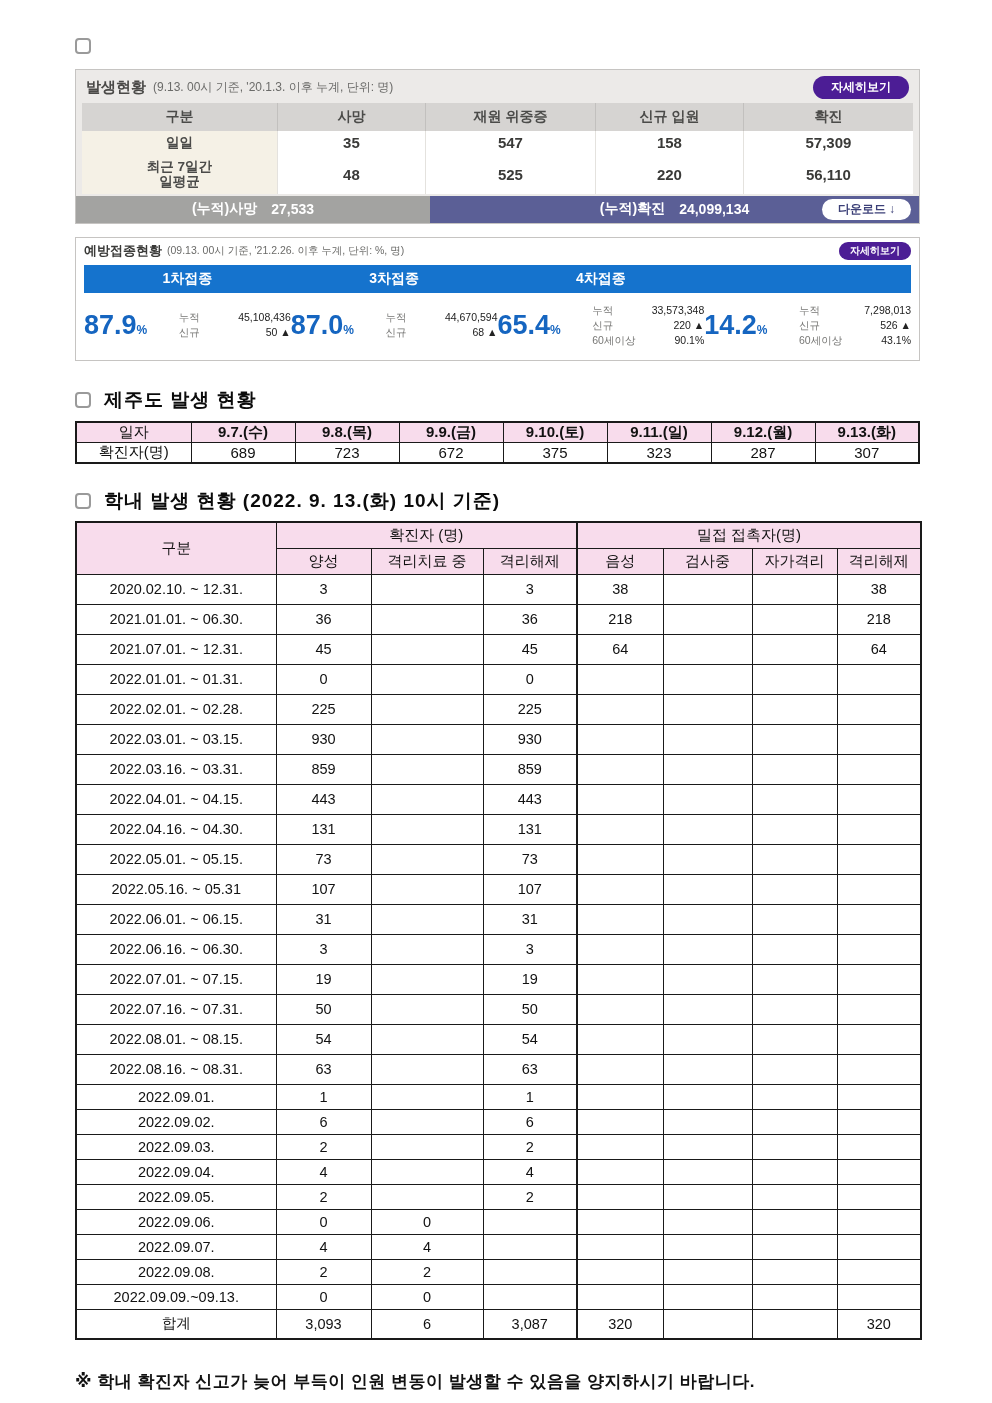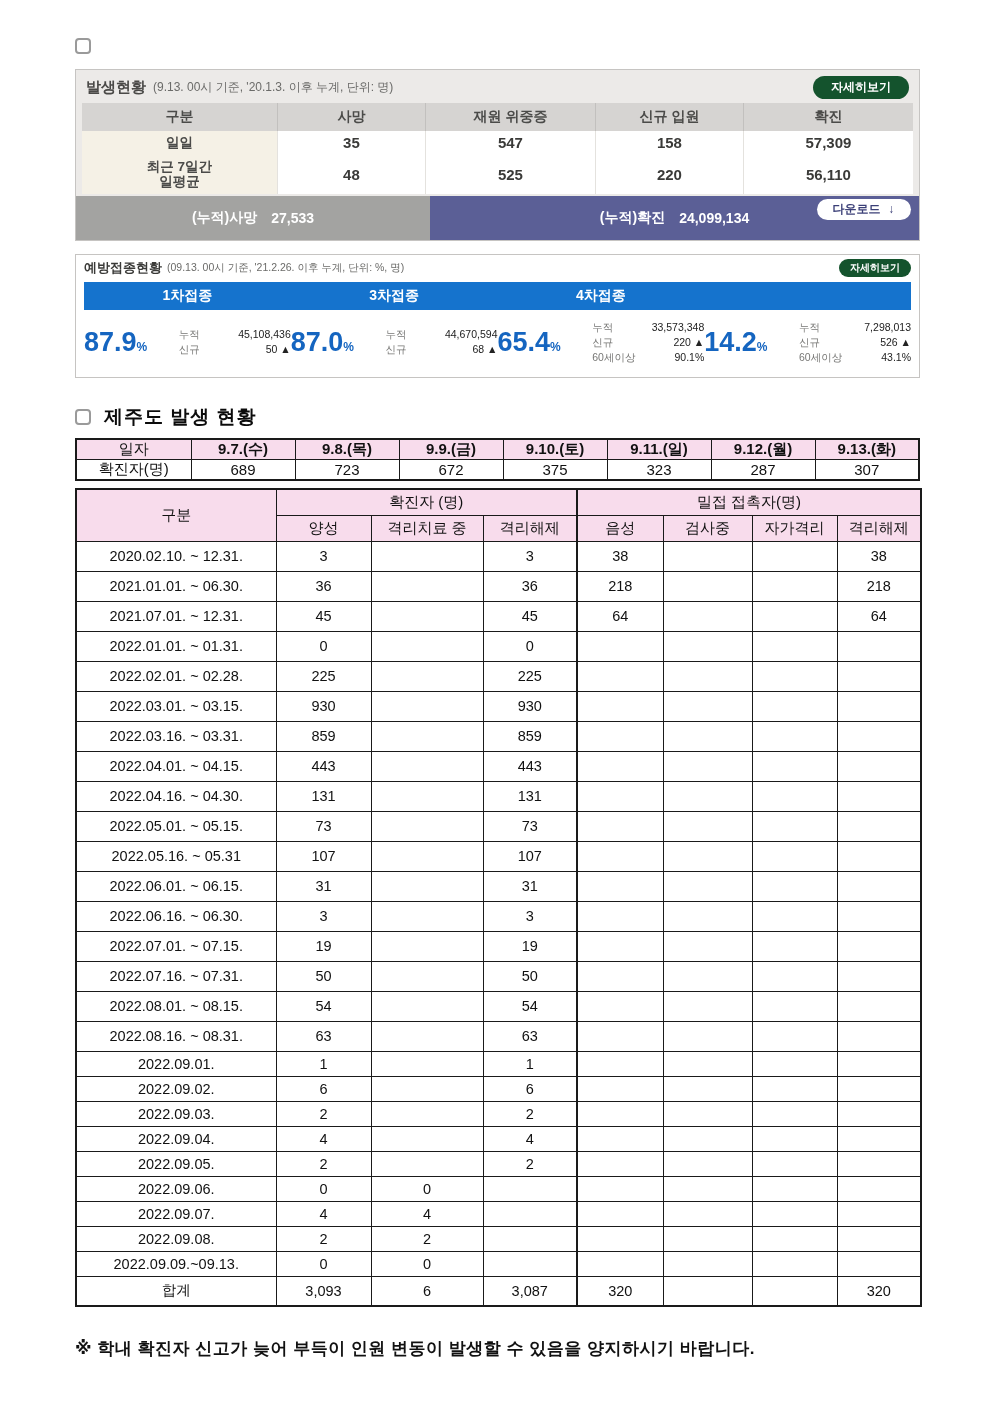--- a/index.html
+++ b/index.html
@@ -13,37 +13,37 @@
 
   
   .sec-head { display:flex; align-items:center; gap:13px; font-size:19px; font-weight:bold; color:#0b0b0b; letter-spacing:1px; }
   .chk { width:16px; height:16px; border:2px solid #9a9a9a; border-radius:4px; background:#fff; flex:0 0 auto; }
 
   
   .ow { margin-top:15px; background:#eceae8; border:1px solid #c6c4c2; }
   .ow-title { display:flex; align-items:center; padding:6px 10px 4px; }
   .ow-title-main { font-size:15px; font-weight:bold; color:#4a4947; }
   .ow-title-sub { font-size:12px; color:#6b6b69; margin-left:7px; }
-  .pill-blue { margin-left:auto; background:#14532d; color:#fff; border:none; border-radius:12px;
+  .pill-blue { margin-left:auto; background:#4c1d95; color:#fff; border:none; border-radius:12px;
                padding:3px 18px; font-size:12px; font-weight:bold; cursor:pointer; font-family:Liberation Mono, monospace; }
   .ow-grid { display:grid; grid-template-columns:195px 1fr 1.15fr 1fr 1.15fr; margin:0 6px; }
   .ow-h { background:#d6d4d2; color:#4b4b49; font-weight:bold; font-size:14px; text-align:center;
           padding:5px 0; border-left:1px solid #c2c0be; }
   .ow-h:first-child { border-left:none; }
   .ow-label { background:#f5f1e6; color:#4b4b49; font-weight:bold; font-size:13.5px; text-align:center;
               display:flex; align-items:center; justify-content:center; white-space:pre-line; line-height:1.15; padding:4px 0; }
   .ow-v { background:#fff; color:#3a3a38; font-weight:bold; font-size:15px; text-align:center;
           display:flex; align-items:center; justify-content:center; border-left:1px solid #e4e2de; }
-  .ow-footer { display:flex; height:44px; margin-top:2px; }
+  .ow-footer { display:flex; height:27px; margin-top:2px; }
   .ow-f-death { flex:0 0 42%; background:#a3a3a1; color:#fff; font-weight:bold; font-size:14px;
                 display:flex; align-items:center; justify-content:center; gap:14px; }
   .ow-f-conf { flex:1; background:#5b5f96; color:#fff; font-weight:bold; font-size:14px;
                display:flex; align-items:center; justify-content:center; gap:14px; position:relative; }
   .pill-dl { position:absolute; right:8px; top:3px; background:#fff; color:#3b3f77; border:none; border-radius:11px;
-             padding:2px 16px; font-size:12px; font-weight:bold; cursor:pointer; font-family:Liberation Mono, monospace; }
+             padding:2px 16px; font-size:12px; font-weight:bold; cursor:pointer; font-family:Liberation Serif, serif; }
 
   
   .vw { margin-top:13px; background:#fff; border:1px solid #c6c4c2; }
   .vw-title { display:flex; align-items:center; padding:4px 8px 3px; }
   .vw-title-main { font-size:13px; font-weight:bold; color:#3a3a38; }
   .vw-title-sub { font-size:10.5px; color:#6b6b69; margin-left:5px; }
   .pill-blue.sm { padding:2px 11px; font-size:10px; border-radius:10px; }
   .vw-bar { display:grid; grid-template-columns:repeat(4,1fr); background:#1573cd; margin:2px 8px 0; }
   .vw-bar-cell { color:#fff; font-weight:bold; font-size:14px; text-align:center; padding:5px 0; }
   .vw-stats { display:grid; grid-template-columns:repeat(4,1fr); padding:10px 8px 12px; }
@@ -241,20 +241,24 @@
           <td>723</td>
           <td>672</td>
           <td>375</td>
           <td>323</td>
           <td>287</td>
           <td>307</td>
         </tr>
       </tbody>
   </table>
 
+  <div class="sec-head mt24">
+    <span class="chk"></span>
+    <span>학내 발생 현황 (2022. 9. 13.(화) 10시 기준)</span>
+  </div>
 
   <table class="school-tbl">
     <colgroup>
       <col class="s0">
         <col class="s1">
         <col class="s2">
         <col class="s3">
       <col class="s4">
         <col class="s5">
         <col class="s6">

